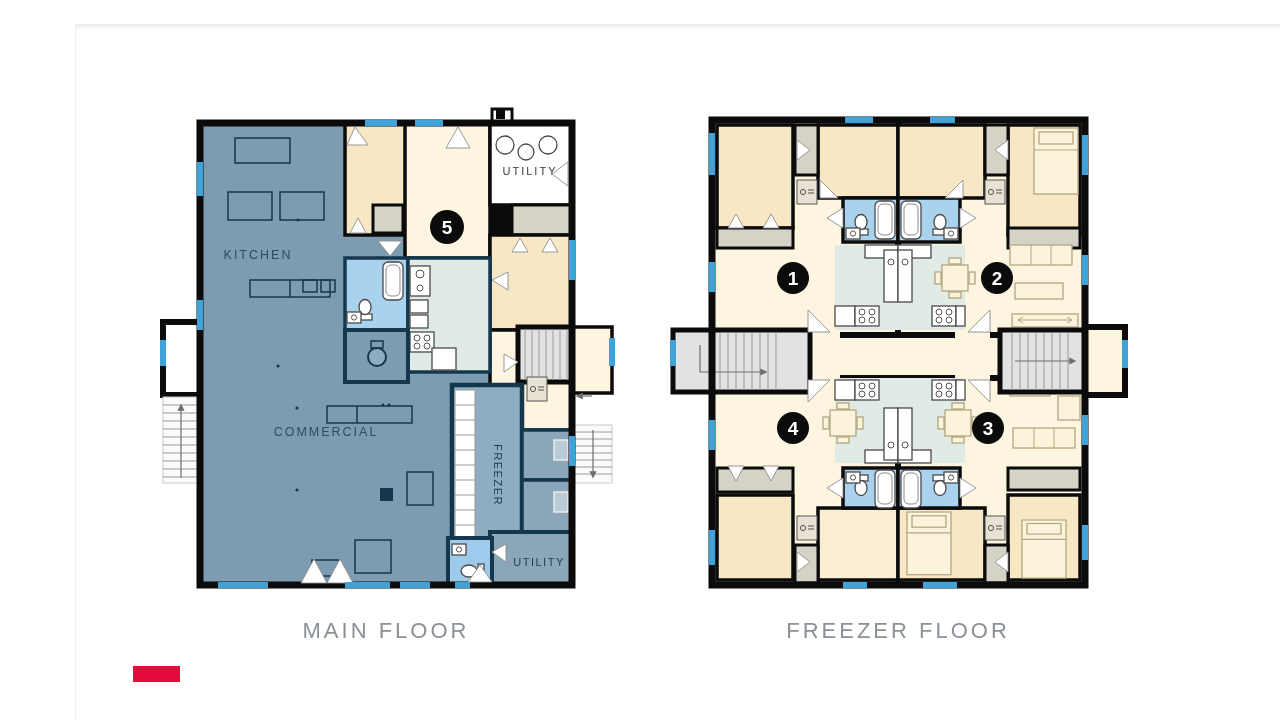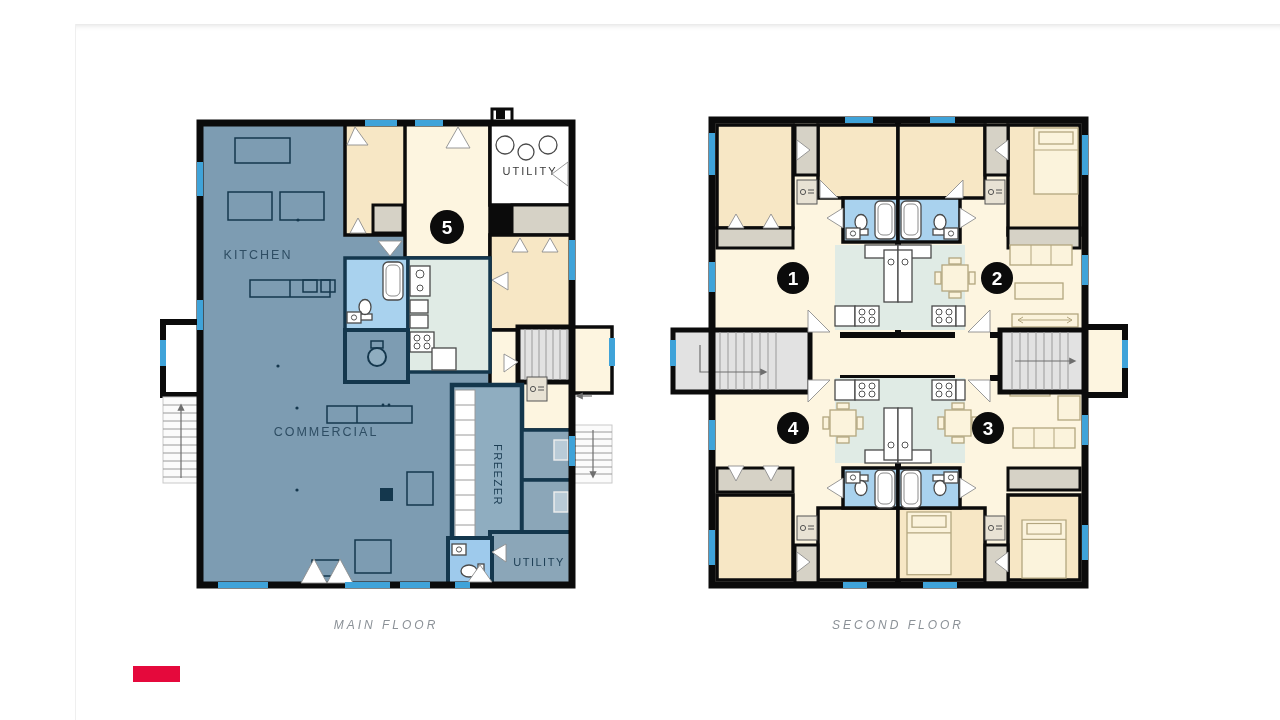--- a/index.html
+++ b/index.html
@@ -2,22 +2,22 @@
 <html><head>
 <meta charset="utf-8">
 <style>
   html,body{margin:0;padding:0;width:1280px;height:720px;background:#fff;overflow:hidden;
     font-family:"Liberation Sans",sans-serif;}
   .page-card{position:absolute;left:75px;top:24px;width:1205px;height:696px;background:#fff;
     border-left:1px solid #efefef;box-shadow:inset 0 7px 7px -7px rgba(0,0,0,.18);}
   .plan-svg{position:absolute;width:500px;height:500px;}
   #main-plan{left:140px;top:100px;}
   #second-plan{left:660px;top:100px;}
-  .caption{position:absolute;width:260px;text-align:center;color:#8b9197;font-size:12px;
-    letter-spacing:3px;font-weight:400;font-style:italic;}
+  .caption{position:absolute;width:260px;text-align:center;color:#8b9197;font-size:22px;
+    letter-spacing:3px;font-weight:400;}
   #main-caption{left:256px;top:618px;}
   #second-caption{left:768px;top:618px;}
   .brand-bar{position:absolute;left:133px;top:666px;width:47px;height:16px;background:#e5093c;}
   
   .wall{fill:none;stroke:#0b0b0b;}
   .blue-base{fill:#7d9cb2;}
   .tan{fill:#f7e7c5;stroke:#0b0b0b;stroke-width:3.5;}
   .tan-lt{fill:#faeed2;stroke:#0b0b0b;stroke-width:3.5;}
   .cream{fill:#fdf5e0;stroke:#0b0b0b;stroke-width:3.5;}
   .white-room{fill:#ffffff;stroke:#0b0b0b;stroke-width:3.5;}
@@ -361,14 +361,14 @@
   <text x="133" y="185" class="badge-txt">1</text>
   <circle cx="337" cy="178" r="16" class="badge"></circle>
   <text x="337" y="185" class="badge-txt">2</text>
   <circle cx="328" cy="328" r="16" class="badge"></circle>
   <text x="328" y="335" class="badge-txt">3</text>
   <circle cx="133" cy="328" r="16" class="badge"></circle>
   <text x="133" y="335" class="badge-txt">4</text>
 </svg>
 
 <div id="main-caption" class="caption">MAIN FLOOR</div>
-<div id="second-caption" class="caption">SECOND FLOOR</div>
+<div id="second-caption" class="caption">FREEZER FLOOR</div>
 <div class="brand-bar"></div>
 
 </body></html>

